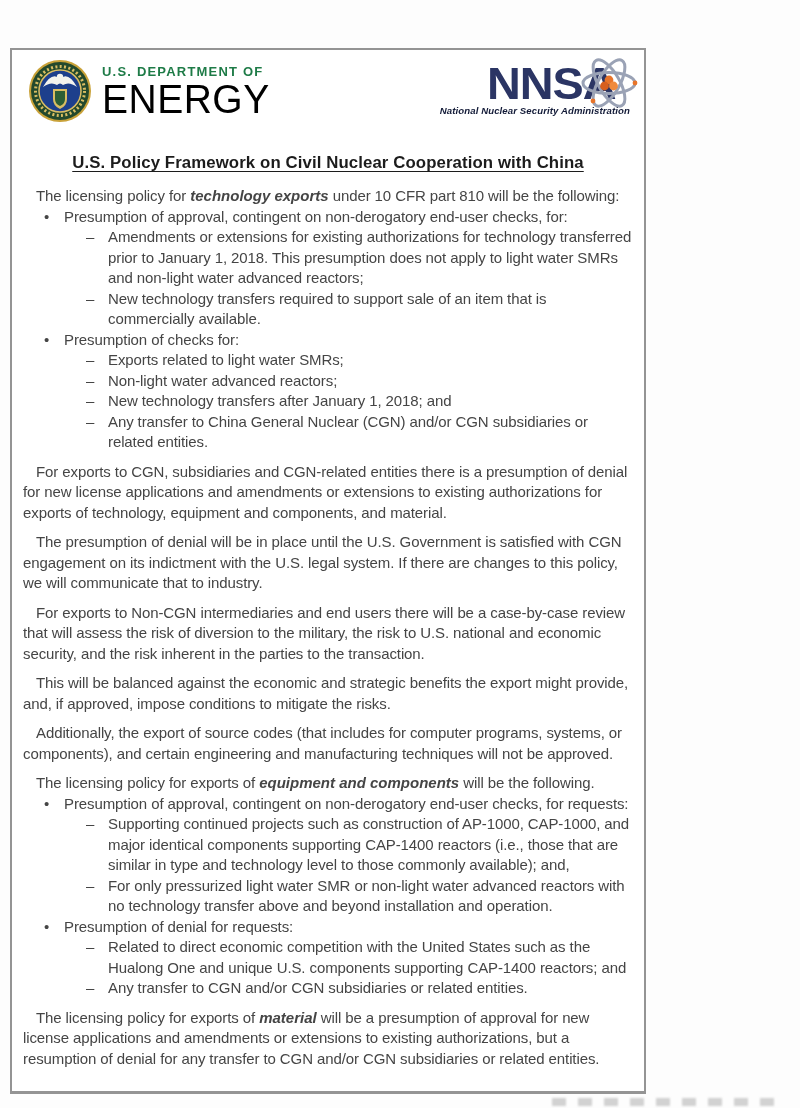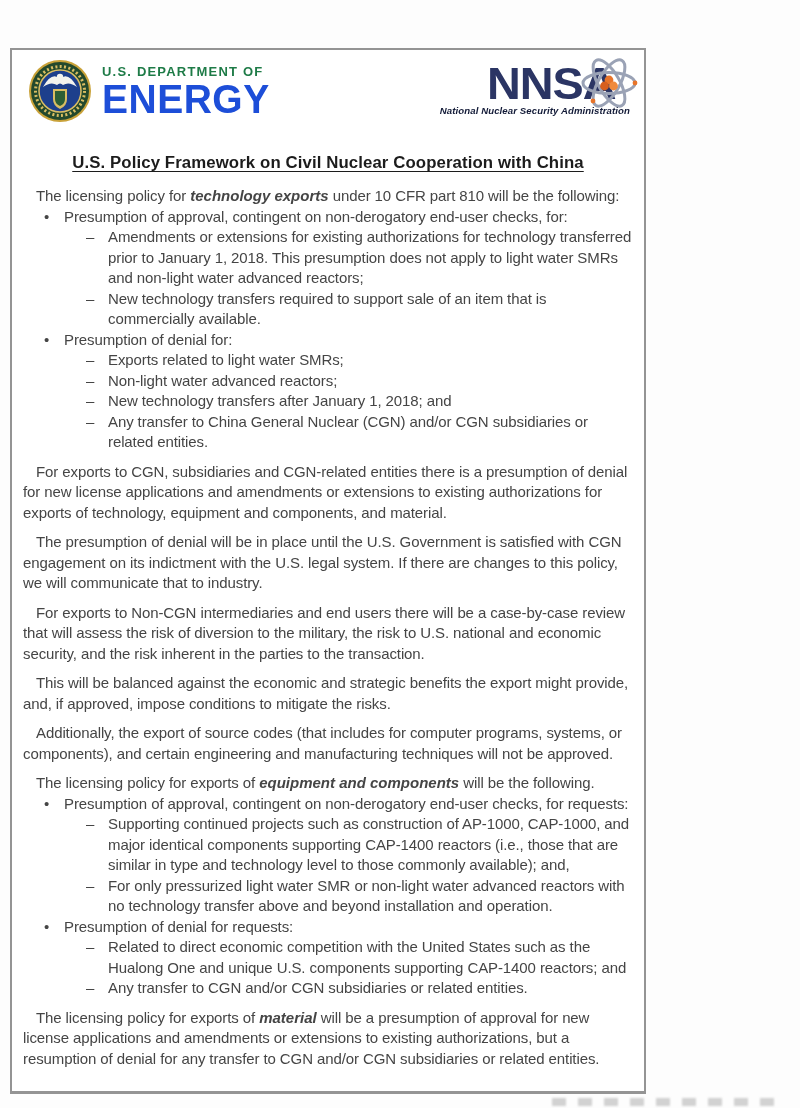--- a/index.html
+++ b/index.html
@@ -28,21 +28,21 @@
     height: 82px;
   }
   .doe-logo { display: flex; align-items: center; gap: 10px; }
   .doe-seal { width: 64px; height: 64px; flex: 0 0 auto; }
   .doe-wordmark { line-height: 1; padding-top: 2px; }
   .doe-line1 {
     color: #1e7b47; font-weight: bold; font-size: 13px;
     letter-spacing: 1.2px; margin-bottom: 2px;
   }
   .doe-line2 {
-    color: #1d4ed8; font-weight: 700; font-size: 39px;
+    color: #000000; font-weight: 400; font-size: 39px;
     letter-spacing: 0.5px; transform: scaleY(1.02);
   }
   .nnsa-logo { position: relative; width: 192px; margin-top: 4px; }
   .nnsa-acronym {
     color: #2b3564; font-weight: 900; font-size: 45px;
     letter-spacing: -1px; line-height: 0.92;
     transform: scaleX(1.04); transform-origin: right;
     text-align: right; padding-right: 14px;
   }
   .nnsa-atom { position: absolute; right: -8px; top: -9px; width: 58px; height: 58px; }
@@ -140,21 +140,21 @@
   </div>
 
   <div class="doc-title">U.S. Policy Framework on Civil Nuclear Cooperation with China</div>
 
   <div class="doc-body" id="doc-body">
       <p class="para"><span>The licensing policy for </span><span class="bi">technology exports</span><span> under 10 CFR part 810 will be the following:</span></p>
       <ul>
         <li class="l1"><span class="li-text">Presumption of approval, contingent on non-derogatory end-user checks, for:</span></li>
         <li class="l2"><span class="li-text">Amendments or extensions for existing authorizations for technology transferred prior to January 1, 2018.  This presumption does not apply to light water SMRs and non-light water advanced reactors;</span></li>
         <li class="l2"><span class="li-text">New technology transfers required to support sale of an item that is commercially available.</span></li>
-        <li class="l1"><span class="li-text">Presumption of denial for:</span></li>
+        <li class="l1"><span class="li-text">Presumption of checks for:</span></li>
         <li class="l2"><span class="li-text">Exports related to light water SMRs;</span></li>
         <li class="l2"><span class="li-text">Non-light water advanced reactors;</span></li>
         <li class="l2"><span class="li-text">New technology transfers after January 1, 2018; and</span></li>
         <li class="l2"><span class="li-text">Any transfer to China General Nuclear (CGN) and/or CGN subsidiaries or related entities.</span></li>
       </ul>
       <p class="para"><span>For exports to CGN, subsidiaries and CGN-related entities there is a presumption of denial for new license applications and amendments or extensions to existing authorizations for exports of technology, equipment and components, and material.</span></p>
       <p class="para"><span>The presumption of denial will be in place until the U.S. Government is satisfied with CGN engagement on its indictment with the U.S. legal system. If there are changes to this policy, we will communicate that to industry.</span></p>
       <p class="para"><span>For exports to Non-CGN intermediaries and end users there will be a case-by-case review that will assess the risk of diversion to the military, the risk to U.S. national and economic security, and the risk inherent in the parties to the transaction.</span></p>
       <p class="para"><span>This will be balanced against the economic and strategic benefits the export might provide, and, if approved, impose conditions to mitigate the risks.</span></p>
       <p class="para"><span>Additionally, the export of source codes (that includes for computer programs, systems, or components), and certain engineering and manufacturing techniques will not be approved.</span></p>

